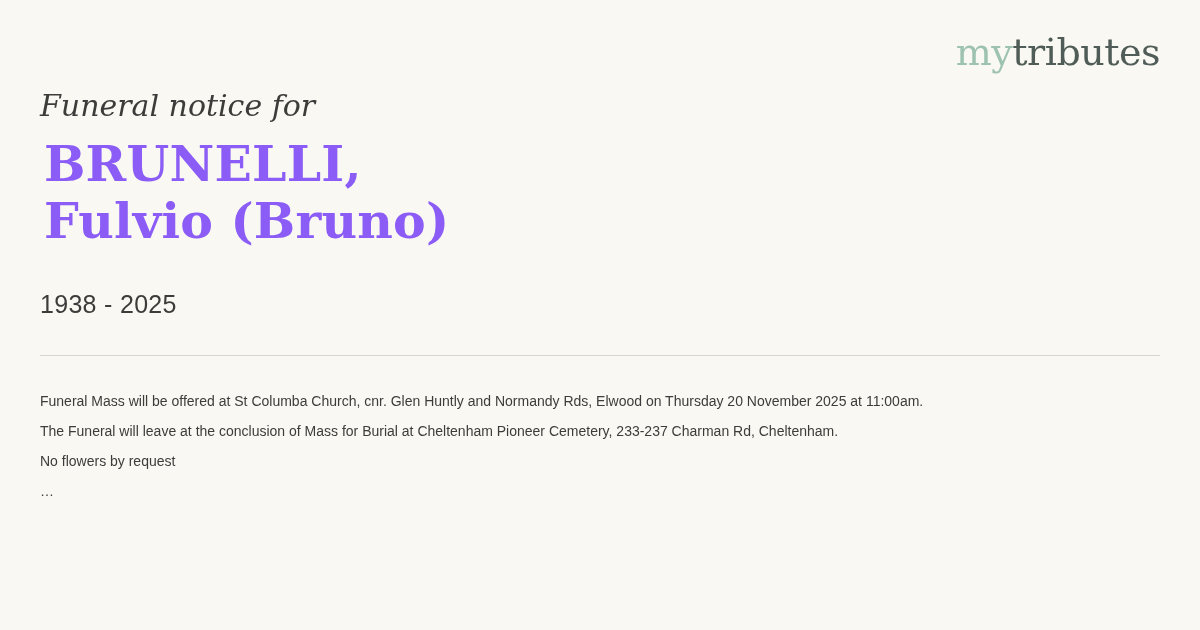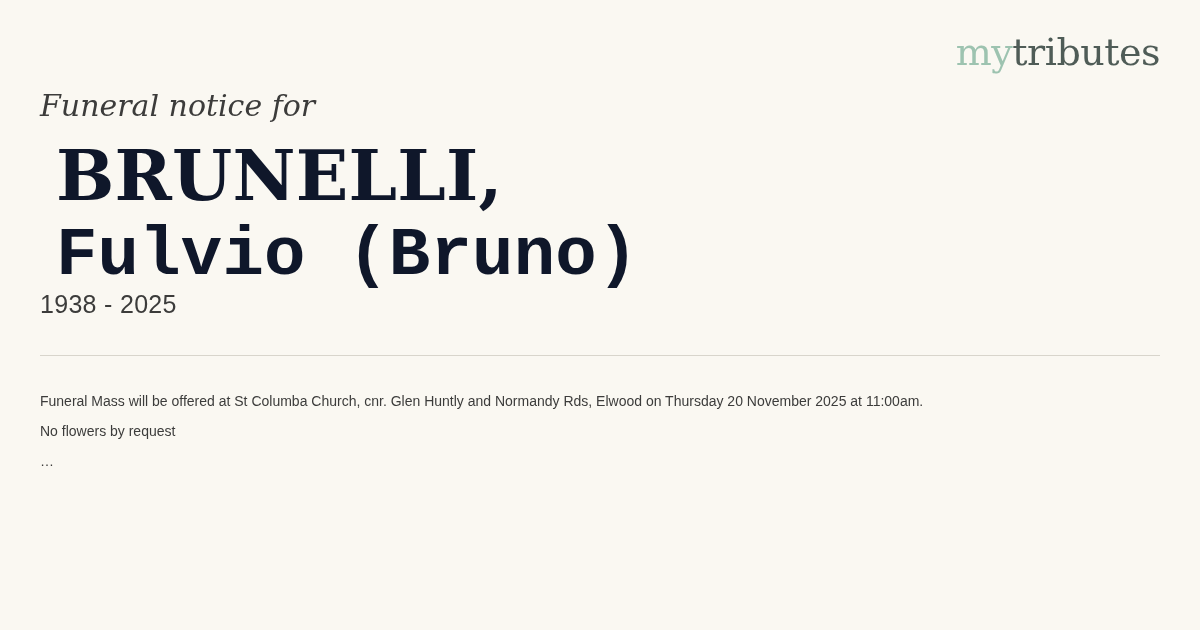--- a/index.html
+++ b/index.html
@@ -45,32 +45,31 @@
     left: 40px;
     font-family: "DejaVu Serif", "Liberation Serif", serif;
     font-style: italic;
     font-size: 30px;
     color: #3c3c3b;
     line-height: 1.2;
   }
   .name {
     position: absolute;
     top: 136px;
-    left: 56px;
+    left: 44px;
     width: 900px;
     font-family: "DejaVu Serif", "Liberation Serif", serif;
     font-weight: 700;
-    font-size: 69px;
+    font-size: 49px;
     line-height: 1.16;
-    color: #0f172a;
+    color: #8b5cf6;
     letter-spacing: 0.2px;
   }
   .name .line2 {
     display: block;
-    font-family: Liberation Mono, monospace;
   }
   .years {
     position: absolute;
     top: 290px;
     left: 40px;
     font-size: 25px;
     color: #3c3c3b;
     letter-spacing: 0.3px;
     text-align: center;
   }
@@ -114,17 +113,18 @@
     <span class="line1">BRUNELLI,</span>
     <span class="line2">Fulvio (Bruno)</span>
   </div>
 
   <div class="years">1938 - 2025</div>
 
   <div class="divider"></div>
 
   <div class="body-copy">
     <p>Funeral Mass will be offered at St Columba Church, cnr.  Glen Huntly and Normandy Rds, Elwood on Thursday 20 November 2025 at 11:00am.</p>
+    <p>The Funeral will leave at the conclusion of Mass for Burial at Cheltenham Pioneer Cemetery, 233-237 Charman Rd, Cheltenham.</p>
     <p>No flowers by request</p>
     <p class="ellipsis">…</p>
   </div>
 
 </div>
 
 </body></html>

